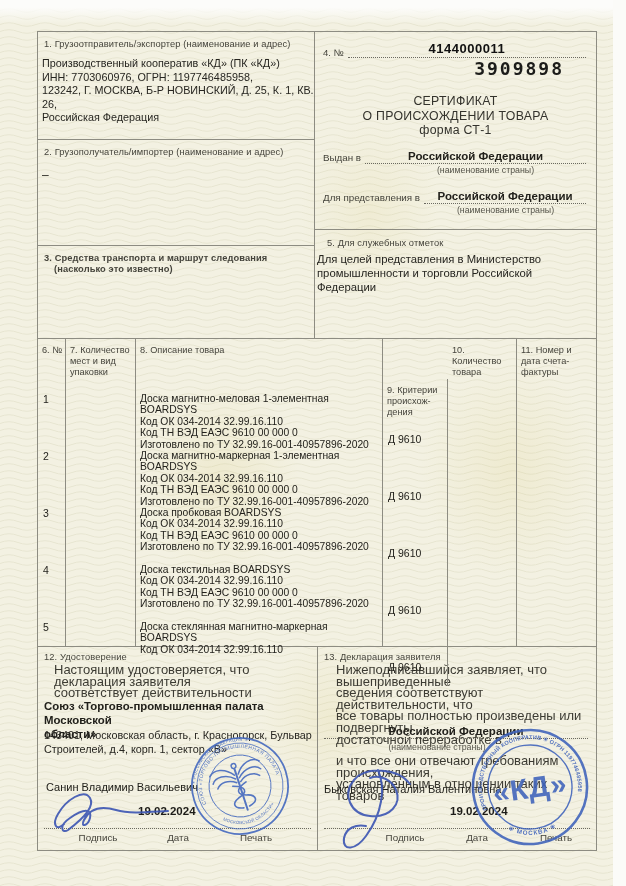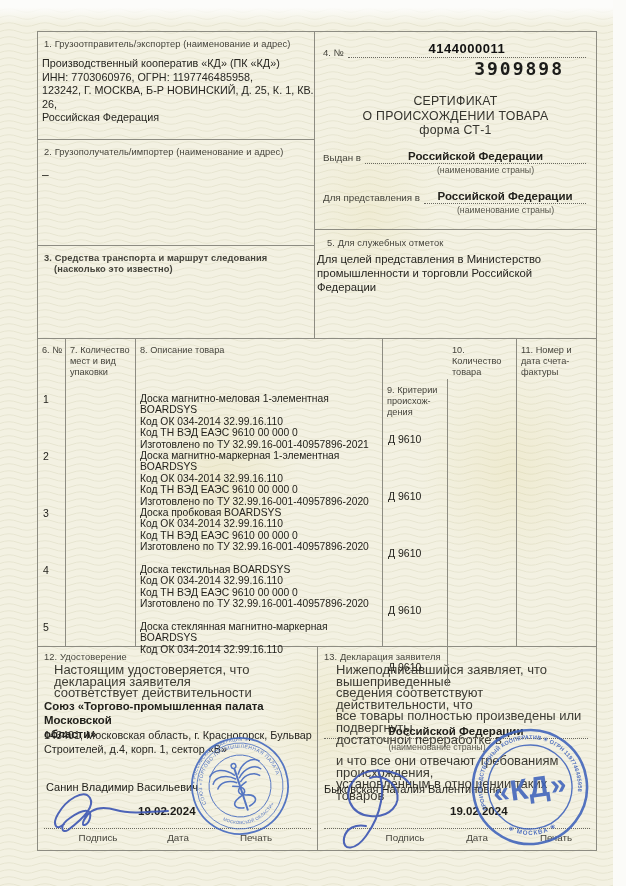--- a/index.html
+++ b/index.html
@@ -151,21 +151,21 @@
       <div class="th pre">7. Количество
 мест и вид
 упаковки</div>
     </div>
     <div class="tcol tc3">
       <div class="th">8. Описание товара</div>
       <div class="cellblock pre r1">Доска магнитно-меловая 1-элементная
 BOARDSYS
 Код ОК 034-2014 32.99.16.110
 Код ТН ВЭД ЕАЭС 9610 00 000 0
-Изготовлено по ТУ 32.99.16-001-40957896-2021</div>
+Изготовлено по ТУ 32.99.16-001-40957896-2020</div>
       <div class="cellblock pre r2">Доска магнитно-маркерная 1-элементная
 BOARDSYS
 Код ОК 034-2014 32.99.16.110
 Код ТН ВЭД ЕАЭС 9610 00 000 0
 Изготовлено по ТУ 32.99.16-001-40957896-2020</div>
       <div class="cellblock pre r3">Доска пробковая BOARDSYS
 Код ОК 034-2014 32.99.16.110
 Код ТН ВЭД ЕАЭС 9610 00 000 0
 Изготовлено по ТУ 32.99.16-001-40957896-2020</div>
       <div class="cellblock pre r4">Доска текстильная BOARDSYS

